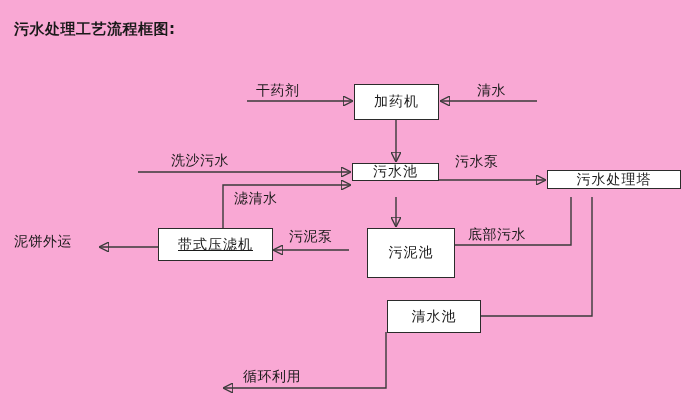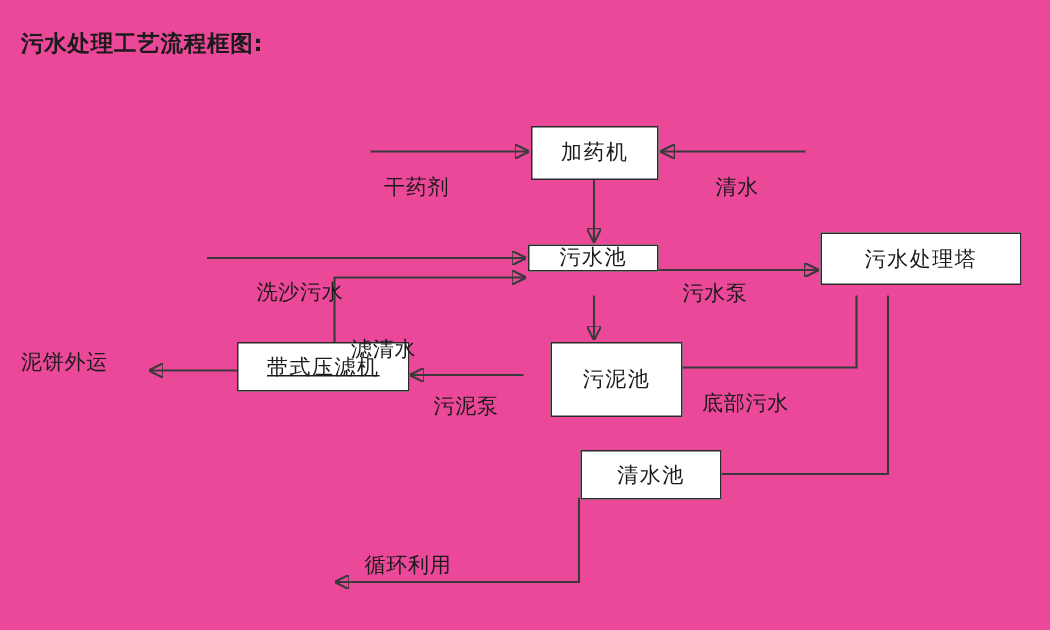--- a/index.html
+++ b/index.html
@@ -4,21 +4,21 @@
 <style>
   html, body {
     margin: 0;
     padding: 0;
     background: #ffffff;
   }
   #page {
     position: relative;
     width: 700px;
     height: 420px;
-    background: #ec4899;
+    background: #f9a8d4;
     overflow: hidden;
     font-family: "DejaVu Sans", "Liberation Sans", sans-serif;
   }
   #diagram-title {
     position: absolute;
     left: 14px;
     top: 20px;
     font-size: 15px;
     font-weight: bold;
     color: #1a1a1a;
@@ -37,21 +37,20 @@
     justify-content: center;
     white-space: nowrap;
     letter-spacing: 1px;
   }
   .edge-label {
     position: absolute;
     font-size: 14px;
     color: #1a1a1a;
     white-space: nowrap;
     letter-spacing: 0.5px;
-    margin-top: 34px;
   }
   .terminal-label {
     position: absolute;
     font-size: 14px;
     color: #1a1a1a;
     white-space: nowrap;
     letter-spacing: 0.5px;
   }
   svg.wires {
     position: absolute;
@@ -107,21 +106,21 @@
   </svg>
 
   <div class="node" style="left:354px; top:84px; width:85px; height:36px;">
     <span>加药机</span>
   </div>
 
   <div class="node" style="left:352px; top:163px; width:87px; height:18px;">
     <span>污水池</span>
   </div>
 
-  <div class="node" style="left:547px; top:155px; width:134px; height:35px;">
+  <div class="node" style="left:547px; top:170px; width:134px; height:19px;">
     <span>污水处理塔</span>
   </div>
 
   <div class="node" style="left:349px; top:228px; width:88px; height:50px;margin-left:18px;">
     <span>污泥池</span>
   </div>
 
   <div class="node" style="left:158px; top:228px; width:115px; height:33px;text-decoration:underline;">
     <span>带式压滤机</span>
   </div>

